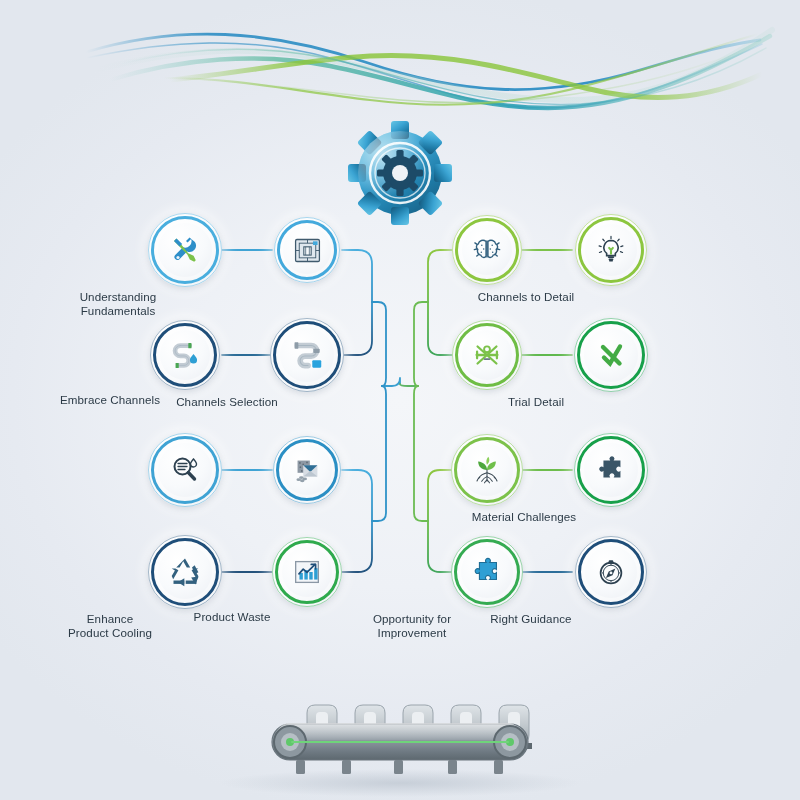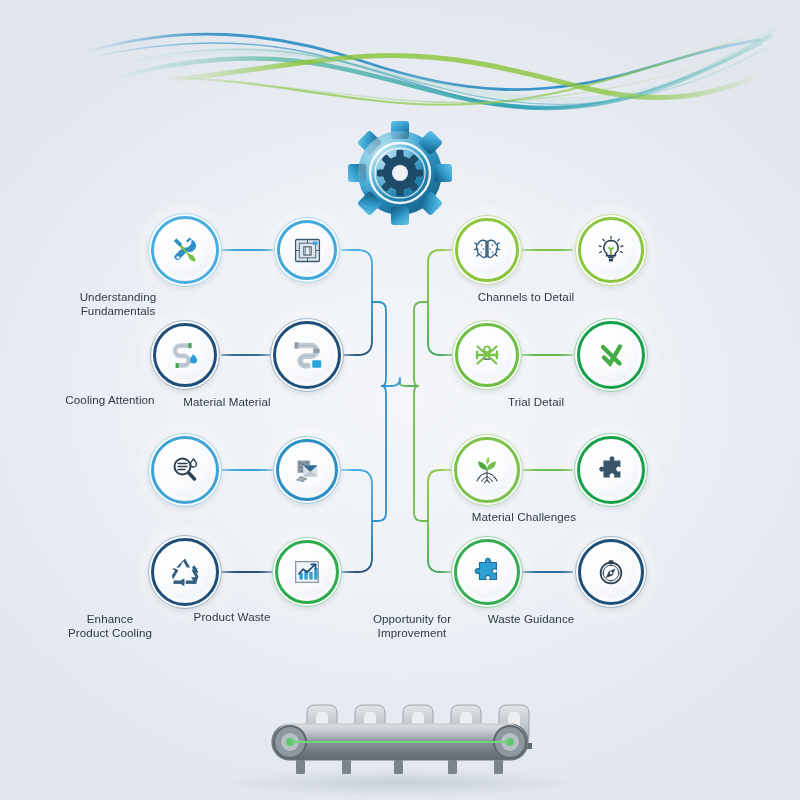--- a/index.html
+++ b/index.html
@@ -233,38 +233,38 @@
       <div class="inner" style="left:10px;top:10px;right:10px;bottom:10px">
         <svg width="34" height="34" viewBox="0 0 36 36">
           <path d="M13 8 h10 M13 8 a5.5 5.5 0 0 0 0 11 h4 a5 5 0 0 1 0 10 h-6" fill="none" stroke="#c3ccd4" stroke-width="5" stroke-linecap="round"></path>
           <path d="M13 8 h10 M13 8 a5.5 5.5 0 0 0 0 11 h4 a5 5 0 0 1 0 10 h-6" fill="none" stroke="#9fb0bd" stroke-width="1" stroke-linecap="round" opacity=".6"></path>
           <rect x="21.5" y="5.4" width="3.4" height="5.4" rx=".6" fill="#4aa653"></rect>
           <rect x="8" y="26.4" width="3.4" height="5.4" rx=".6" fill="#4aa653"></rect>
           <path d="M27 17 c2.6 3 3.8 4.6 3.8 6.2 a3.8 3.8 0 0 1 -7.6 0 c0-1.6 1.2-3.2 3.8-6.2z" fill="#2e9fd4"></path>
         </svg>
       </div>
     </div>
-    <div class="label" style="left:0;top:38px;width:150px;margin-left:-75px">Cooling Attention</div>
+    <div class="label" style="left:0;top:38px;width:150px;margin-left:-75px">Embrace Channels</div>
   </div>
 
   <div class="node" style="left:307px;top:355px">
     <div class="ring" style="width:74px;height:74px">
       <div class="thick" style="left:3px;top:3px;right:3px;bottom:3px;border:3.6px solid #1f4e79"></div>
       <div class="outer" style="border-color:rgba(31,78,121,.4)"></div>
       <div class="inner" style="left:10px;top:10px;right:10px;bottom:10px">
         <svg width="38" height="38" viewBox="0 0 36 36">
           <path d="M9 9 h13 a5 5 0 0 1 0 10 h-6 a4.5 4.5 0 0 0 0 9 h3" fill="none" stroke="#c3ccd4" stroke-width="5.4" stroke-linecap="round"></path>
           <path d="M9 9 h13 a5 5 0 0 1 0 10 h-6 a4.5 4.5 0 0 0 0 9 h3" fill="none" stroke="#94a5b3" stroke-width="1" stroke-linecap="round" opacity=".55"></path>
           <rect x="6.2" y="6" width="3.6" height="6" rx=".6" fill="#8e9ca8"></rect>
           <rect x="23" y="23" width="8.5" height="7" rx="1" fill="#29a3de"></rect>
           <rect x="24" y="12" width="6" height="4" rx=".8" fill="#8e9ca8"></rect>
         </svg>
       </div>
     </div>
-    <div class="label" style="left:0;top:40px;width:160px;margin-left:-80px">Material Material</div>
+    <div class="label" style="left:0;top:40px;width:160px;margin-left:-80px">Channels Selection</div>
   </div>
 
   <div class="node" style="left:185px;top:470px">
     <div class="ring" style="width:74px;height:74px">
       <div class="thick" style="left:3px;top:3px;right:3px;bottom:3px;border:3.4px solid #3fa3d4"></div>
       <div class="outer" style="border-color:rgba(63,163,212,.45)"></div>
       <div class="inner" style="left:10px;top:10px;right:10px;bottom:10px">
         <svg width="36" height="36" viewBox="0 0 36 36">
           <circle cx="15.5" cy="14.5" r="8" fill="none" stroke="#2d4150" stroke-width="2"></circle>
           <path d="M11 11.5 h9 M11 14.5 h9 M11 17.5 h7" stroke="#2d4150" stroke-width="1.3" stroke-linecap="round"></path>
@@ -497,21 +497,21 @@
           <rect x="15.6" y="5.6" width="4.8" height="3.6" rx="1" fill="#2d4150"></rect>
           <path d="M15.6 7.4 h4.8 v1.8 h-4.8z" fill="#2d4150"></path>
           <path d="M22.6 14.4 L19.6 21.4 L12.6 24.4 L15.6 17.4 z" fill="#2d4150"></path>
           <circle cx="18" cy="19" r="1.5" fill="#f3f6f9"></circle>
           <g stroke="#2d4150" stroke-width="1">
             <path d="M18 9.4 v1.8 M18 26.8 v1.8 M8.4 19 h1.8 M25.8 19 h1.8"></path>
           </g>
         </svg>
       </div>
     </div>
-    <div class="label" style="left:0;top:40px;width:160px;margin-left:-80px">Waste Guidance</div>
+    <div class="label" style="left:0;top:40px;width:160px;margin-left:-80px">Right Guidance</div>
   </div>
 
   <svg class="layer" viewBox="0 0 800 800">
     <defs>
       <linearGradient id="beltG" x1="0" y1="0" x2="0" y2="1">
         <stop offset="0" stop-color="#b9c1c7"></stop>
         <stop offset=".35" stop-color="#98a2aa"></stop>
         <stop offset=".75" stop-color="#707b84"></stop>
         <stop offset="1" stop-color="#5d686f"></stop>
       </linearGradient>

